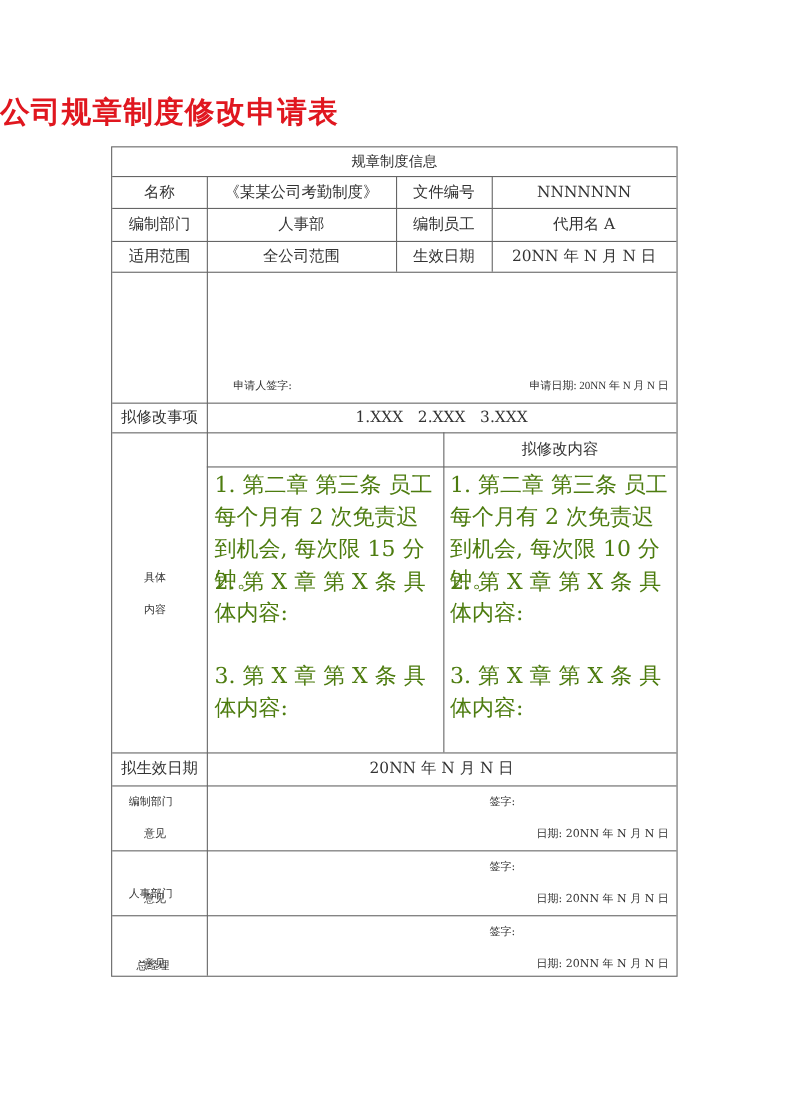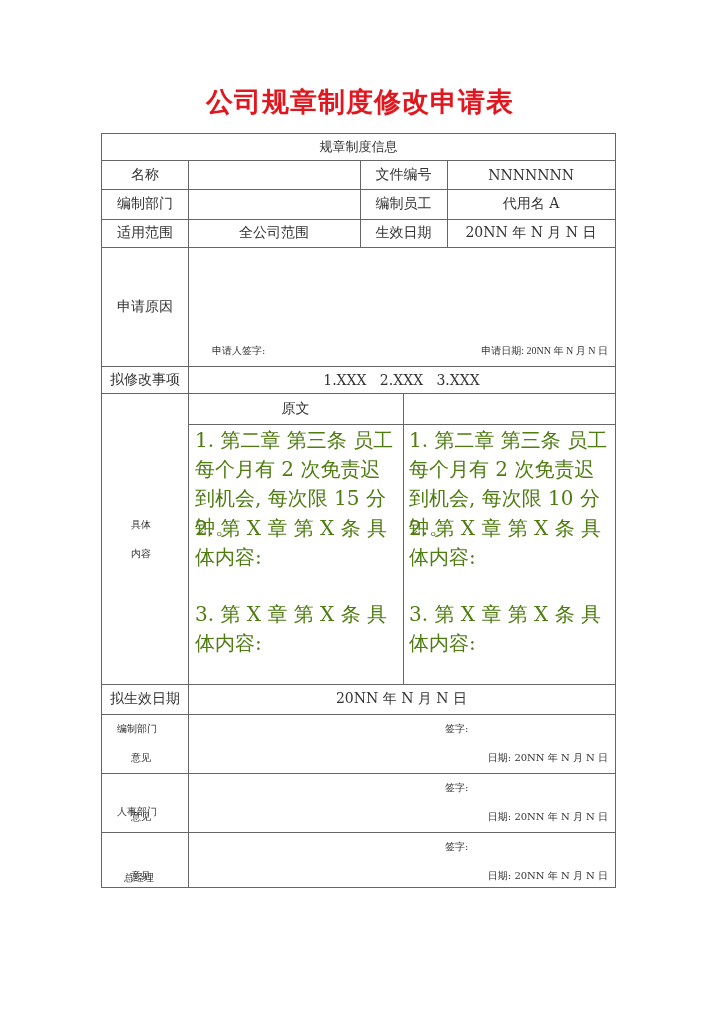--- a/index.html
+++ b/index.html
@@ -1,18 +1,18 @@
 <!DOCTYPE html>
 <html><head>
 <meta charset="utf-8">
 <style>
   html, body { margin:0; padding:0; background:#ffffff; }
   body { width:720px; height:1017px; position:relative; overflow:hidden;
          font-family:"DejaVu Serif","Liberation Serif",serif; color:#333; }
-  .title { position:absolute; left:0; top:84px; width:720px; text-align:center;
+  .title { position:absolute; left:0; top:84px; width:720px; 
            font-size:27px; font-weight:bold; color:#e0171f; letter-spacing:1px; }
   .tbl { position:absolute; left:101px; top:133px; width:515px; height:755px;
          border:1px solid #666; box-sizing:border-box; }
   .cell { position:absolute; box-sizing:border-box; font-size:14px; color:#333;
           display:flex; align-items:center; justify-content:center; text-align:center; }
   .hl { position:absolute; height:0; border-top:1px solid #666; }
   .vl { position:absolute; width:0; border-left:1px solid #666; }
   .txt { position:absolute; font-size:10px; color:#333; white-space:nowrap; }
   .para { position:absolute; font-size:20px; color:#4d7c0f; line-height:29px; }
 </style>
@@ -36,42 +36,43 @@
   <div class="hl" style="left:0;width:513px;top:698px;"></div>
 
   <div class="vl" style="left:86px;top:26px;height:727px;"></div>
   <div class="vl" style="left:258px;top:26px;height:87px;"></div>
   <div class="vl" style="left:345px;top:26px;height:87px;"></div>
   <div class="vl" style="left:301px;top:259px;height:291px;"></div>
 
   <div class="cell" style="left:0;top:0;width:513px;height:26px;font-size:13px;">规章制度信息</div>
 
   <div class="cell" style="left:0;top:26px;width:86px;height:29px;">名称</div>
+  <div class="cell" style="left:86px;top:26px;width:172px;height:29px;">《某某公司考勤制度》</div>
   <div class="cell" style="left:258px;top:26px;width:87px;height:29px;">文件编号</div>
   <div class="cell" style="left:345px;top:26px;width:168px;height:29px;">NNNNNNN</div>
 
   <div class="cell" style="left:0;top:55px;width:86px;height:30px;">编制部门</div>
+  <div class="cell" style="left:86px;top:55px;width:172px;height:30px;">人事部</div>
   <div class="cell" style="left:258px;top:55px;width:87px;height:30px;">编制员工</div>
   <div class="cell" style="left:345px;top:55px;width:168px;height:30px;">代用名 A</div>
 
   <div class="cell" style="left:0;top:85px;width:86px;height:28px;text-align:center;">适用范围</div>
   <div class="cell" style="left:86px;top:85px;width:172px;height:28px;">全公司范围</div>
   <div class="cell" style="left:258px;top:85px;width:87px;height:28px;">生效日期</div>
   <div class="cell" style="left:345px;top:85px;width:168px;height:28px;">20NN 年 N 月 N 日</div>
 
-  <div class="cell" style="left:0;top:113px;width:86px;height:119px;">申请原因</div>
   <div class="txt" style="left:110px;top:210px;">申请人签字:</div>
   <div class="txt" style="right:7px;top:210px;font-family:Liberation Serif, serif;">申请日期: 20NN 年 N 月 N 日</div>
 
   <div class="cell" style="left:0;top:232px;width:86px;height:27px;">拟修改事项</div>
   <div class="cell" style="left:86px;top:232px;width:427px;height:27px;white-space:pre;">1.XXX   2.XXX   3.XXX</div>
 
   <div class="txt" style="left:29px;top:384px;">具体</div>
   <div class="txt" style="left:29px;top:413px;">内容</div>
-  <div class="cell" style="left:86px;top:259px;width:215px;height:31px;">原文</div>
+  <div class="cell" style="left:301px;top:259px;width:212px;height:31px;">拟修改内容</div>
 
   <div class="para" style="left:93px;top:292px;width:205px;">1. 第二章  第三条  员工每个月有 2 次免责迟到机会, 每次限 15 分钟。</div>
   <div class="para" style="left:93px;top:380px;width:205px;">2. 第 X 章  第 X 条  具体内容:</div>
   <div class="para" style="left:93px;top:466px;width:205px;">3. 第 X 章  第 X 条  具体内容:</div>
 
   <div class="para" style="left:307px;top:292px;width:204px;">1. 第二章  第三条  员工每个月有 2 次免责迟到机会, 每次限 10 分钟。</div>
   <div class="para" style="left:307px;top:380px;width:204px;">2. 第 X 章  第 X 条  具体内容:</div>
   <div class="para" style="left:307px;top:466px;width:204px;">3. 第 X 章  第 X 条  具体内容:</div>
 
   <div class="cell" style="left:0;top:550px;width:86px;height:30px;font-family:Liberation Serif, serif;">拟生效日期</div>

